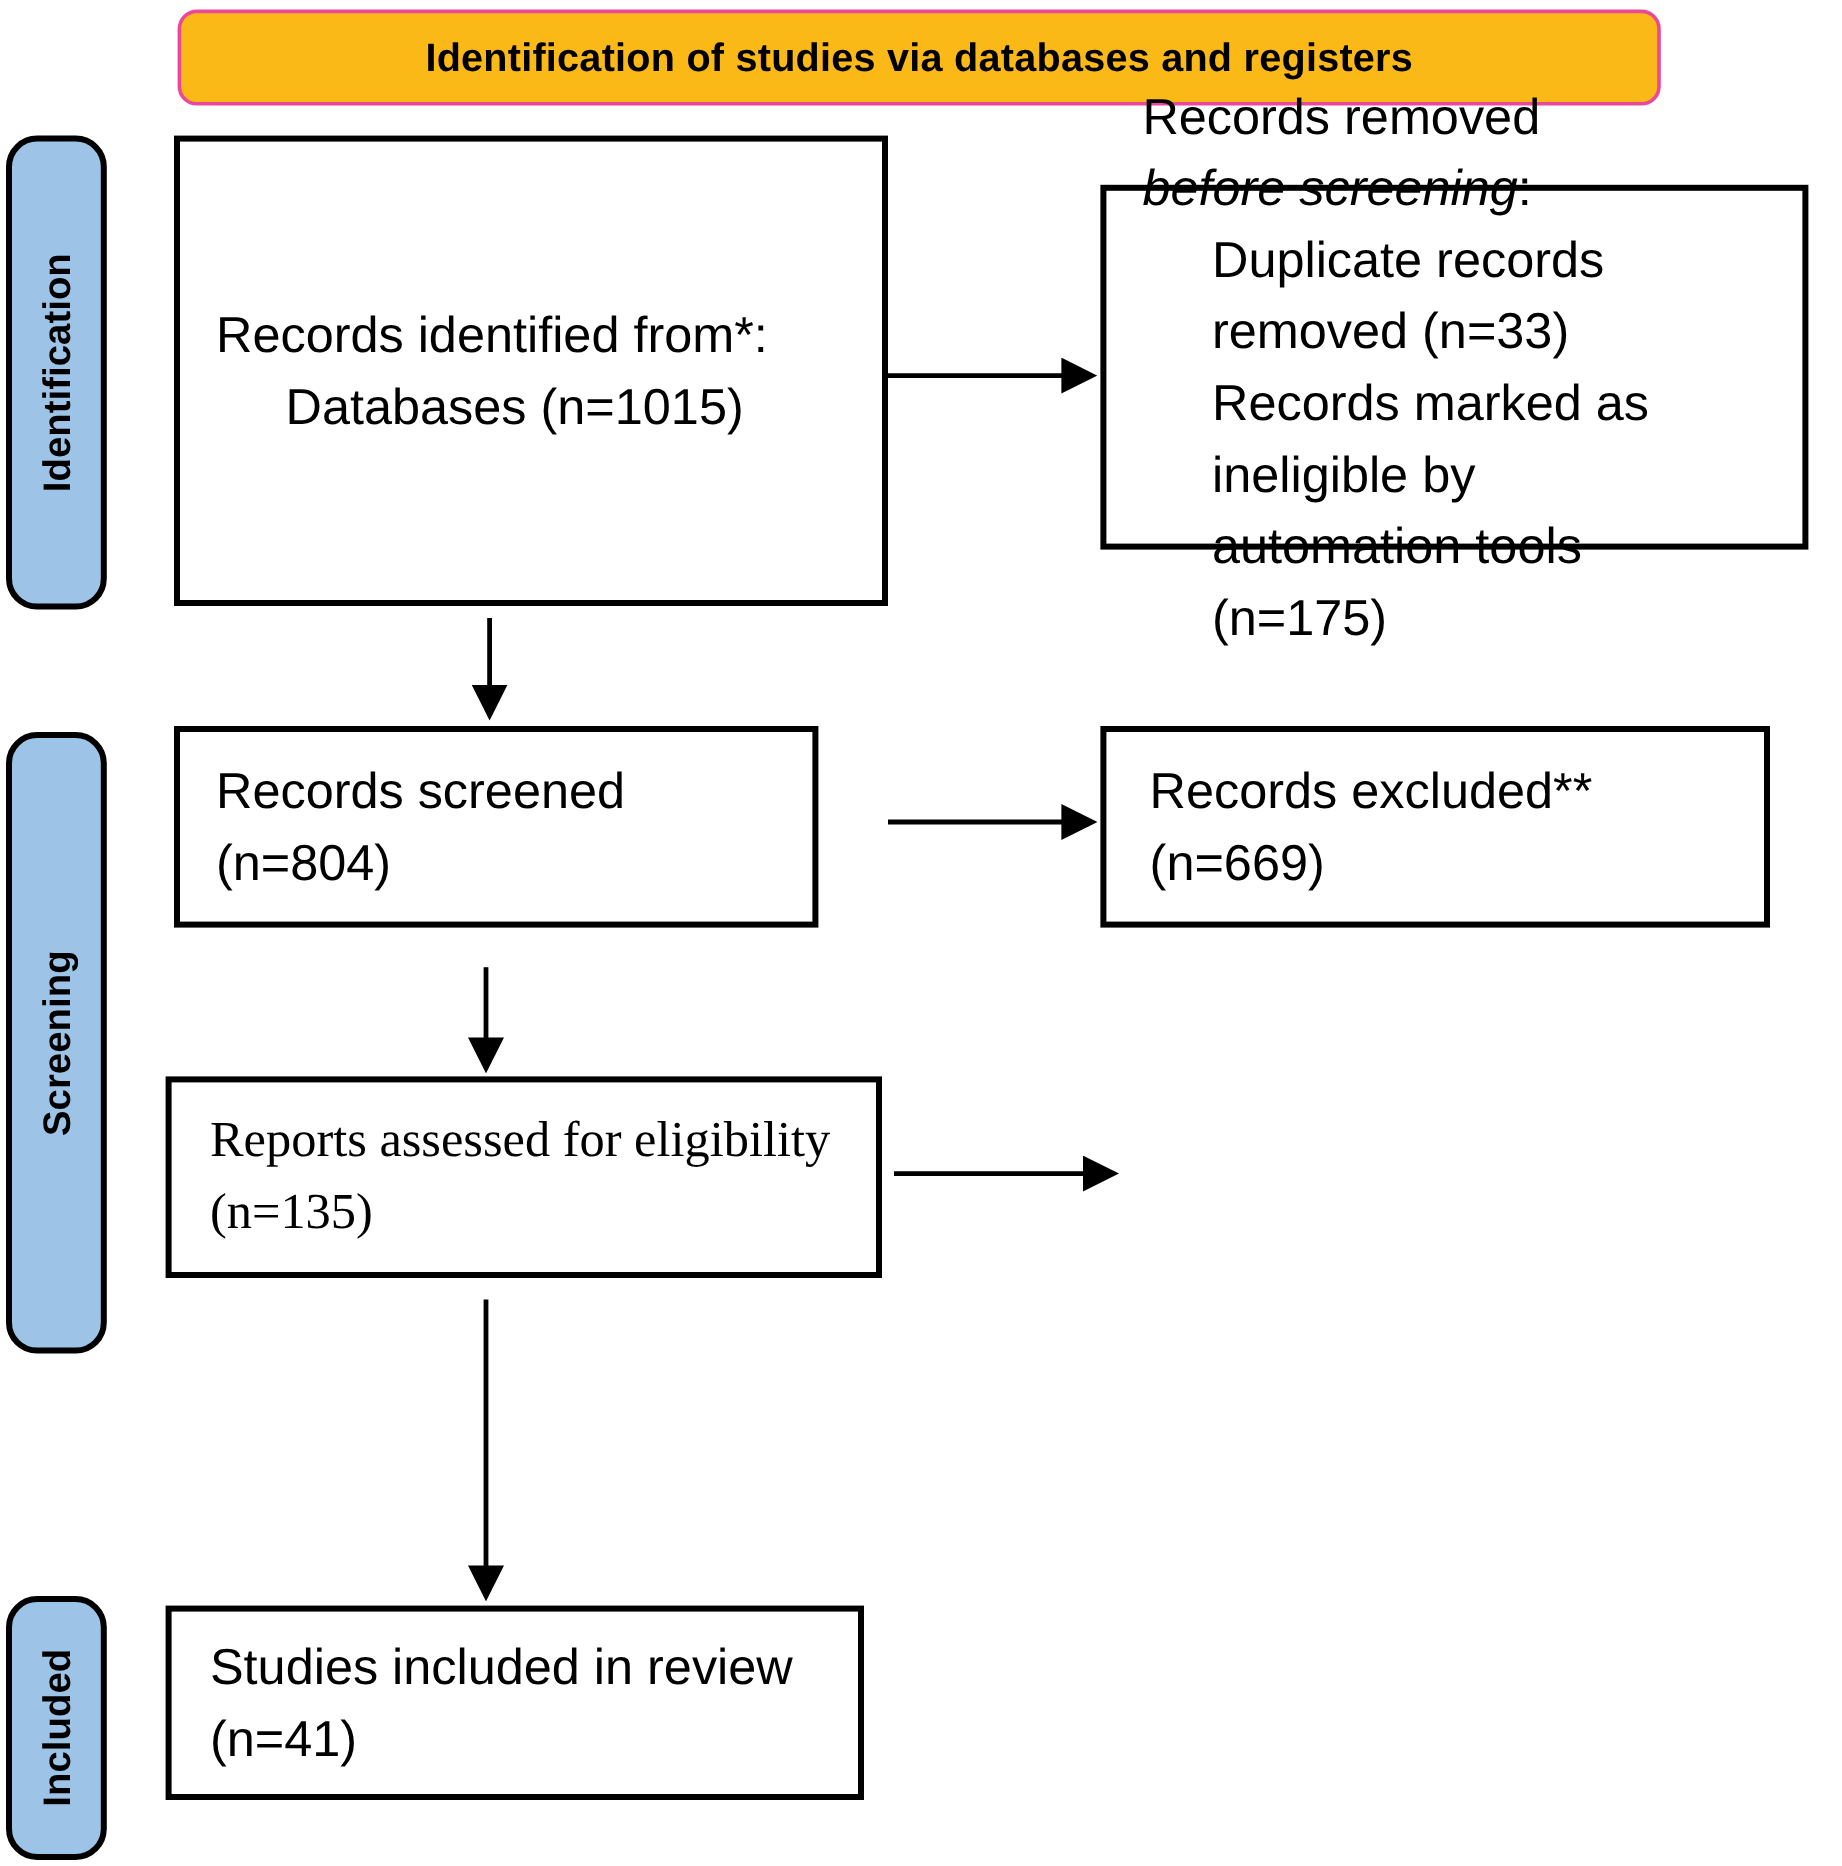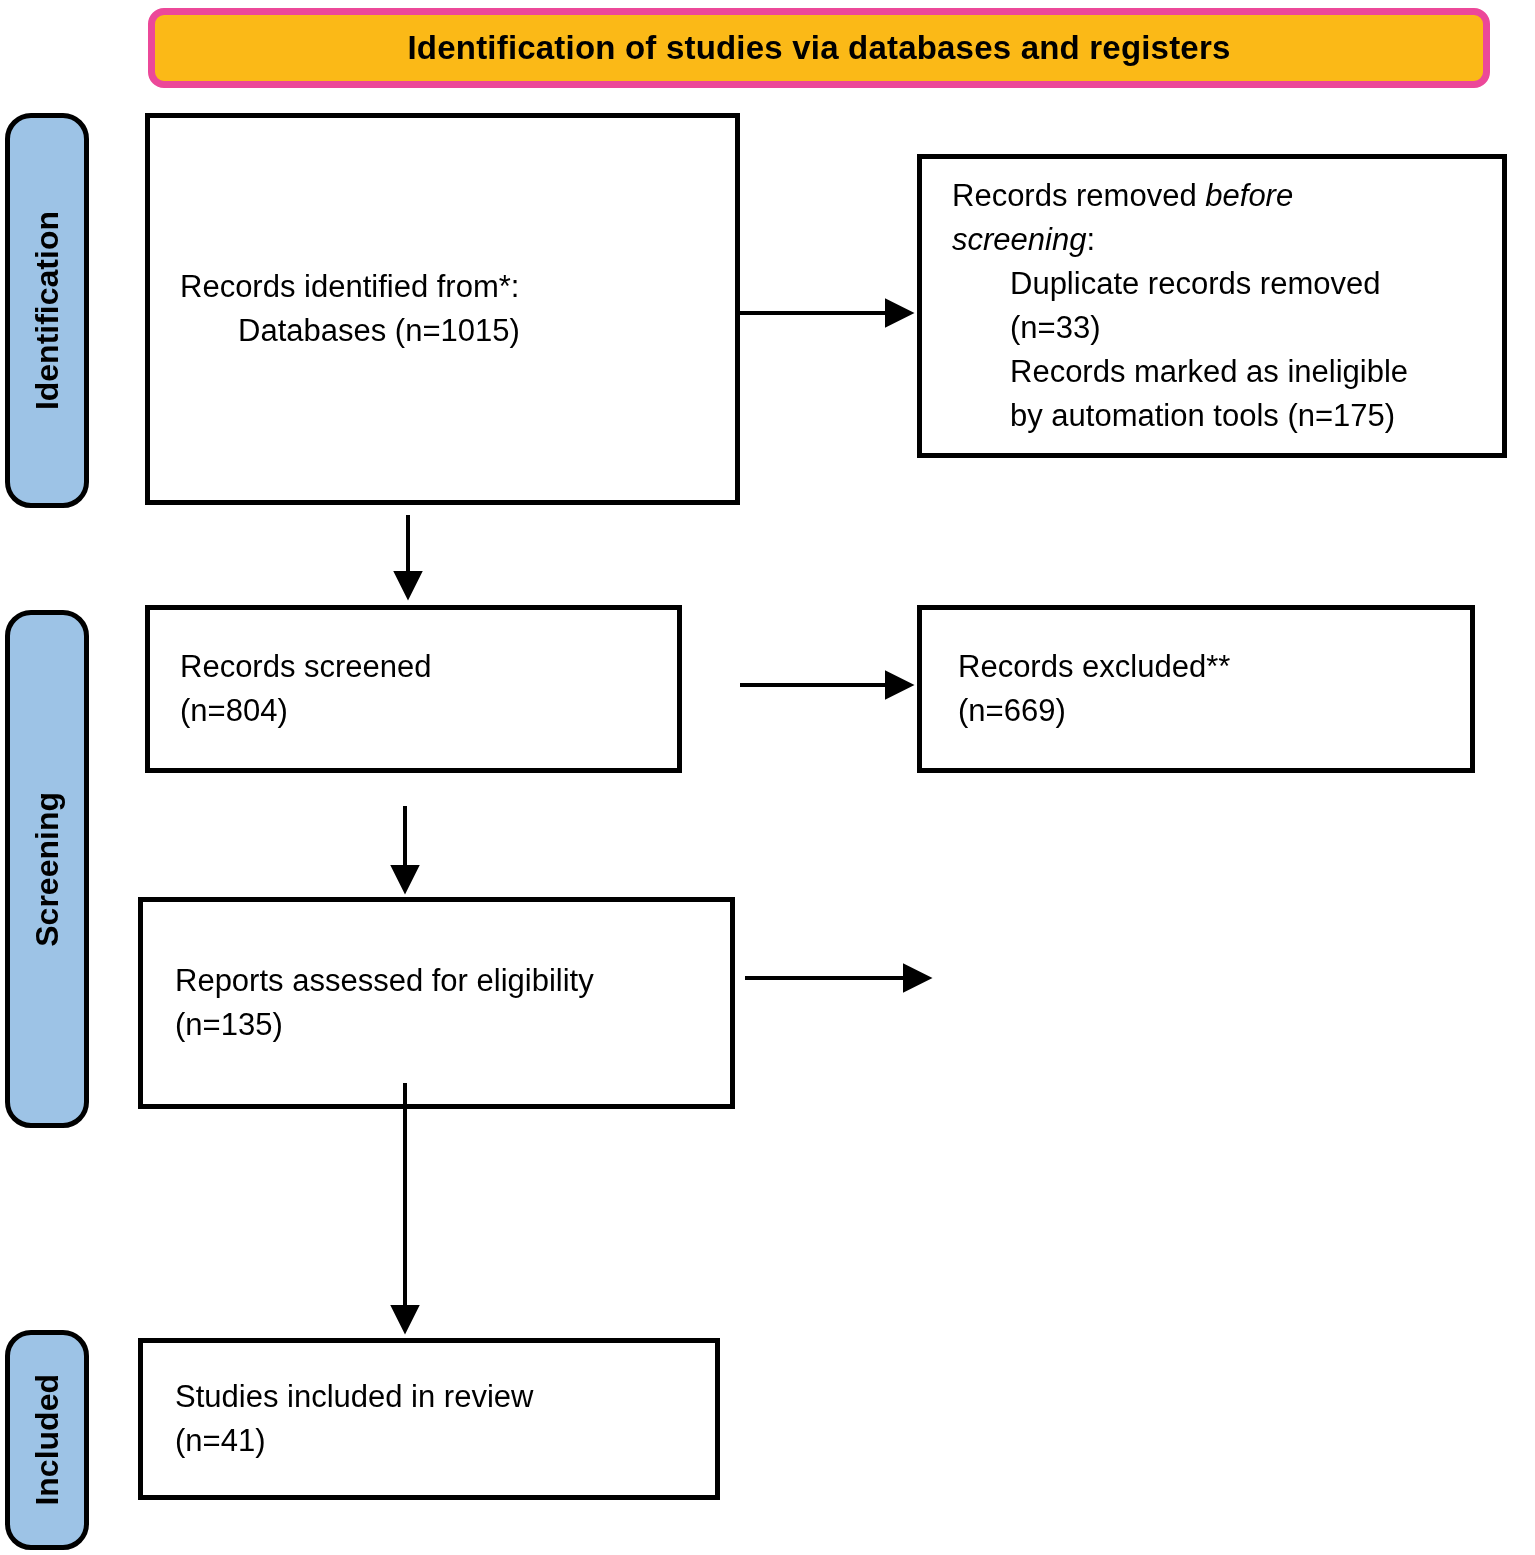--- a/index.html
+++ b/index.html
@@ -11,23 +11,23 @@
     width: 1535px;
     height: 1555px;
     background: #ffffff;
     overflow: hidden;
   }
 
   
   .banner {
     position: absolute;
     left: 148px; top: 8px;
-    width: 1342px; height: 80px;
+    width: 1236px; height: 80px;
     background: #FBB917;
-    border: 7px solid #ec4899;
+    border: 3px solid #ec4899;
     border-radius: 16px;
     display: flex; align-items: center; justify-content: center;
   }
   .banner-title { font-weight: bold; font-size: 33px; letter-spacing: 0.2px; }
 
   
   .stage {
     position: absolute;
     left: 5px; width: 84px;
     background: #9DC3E6;
@@ -45,28 +45,28 @@
     font-size: 32px;
     white-space: nowrap;
   }
 
   
   .flowbox {
     position: absolute;
     background: #fff;
     border: 5px solid #000;
     display: flex; flex-direction: column; justify-content: center;
-    font-size: 31px;
+    font-size: 42px;
     line-height: 1.42;
   }
   .box-identified       { left: 145px; top: 113px;  width: 595px; height: 392px; padding-left: 30px; padding-right: 32px; }
   .box-removed          { left: 917px; top: 154px;  width: 590px; height: 304px; padding-left: 30px; padding-right: 16px; }
   .box-screened         { left: 145px; top: 605px;  width: 537px; height: 168px; padding-left: 30px; }
   .box-excluded-records { left: 917px; top: 605px;  width: 558px; height: 168px; padding-left: 36px; }
-  .box-assessed         { left: 138px; top: 897px;  width: 597px; height: 212px; padding-left: 32px; }
+  .box-assessed         { left: 138px; top: 897px;  width: 597px; height: 168px; padding-left: 32px; font-family: Liberation Serif, serif; }
   .box-excluded-reports { left: 936px; top: 824px;  width: 594px; height: 308px; padding-left: 32px; }
   .box-included         { left: 138px; top: 1338px; width: 582px; height: 162px; padding-left: 32px; }
 
   .indent { margin-left: 58px; }
   .narrow { max-width: 430px; }
   .it { font-style: italic; }
 
   svg.arrows {
     position: absolute; left: 0; top: 0;
     width: 1535px; height: 1555px;

